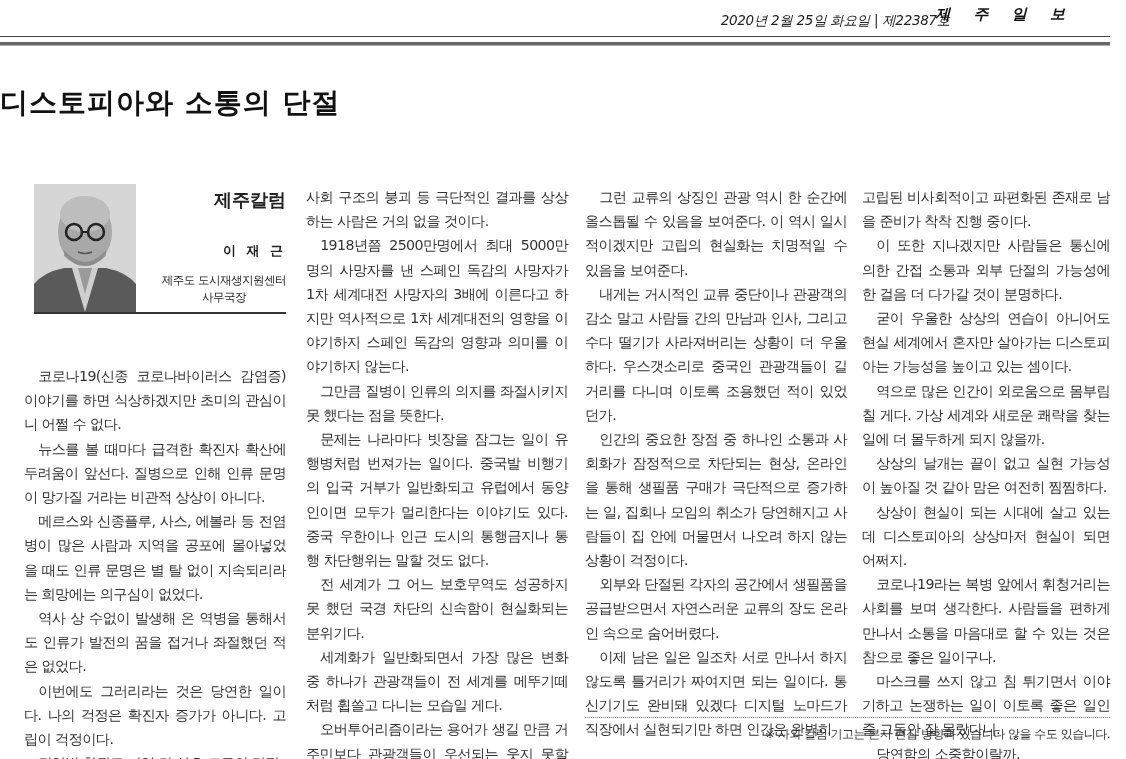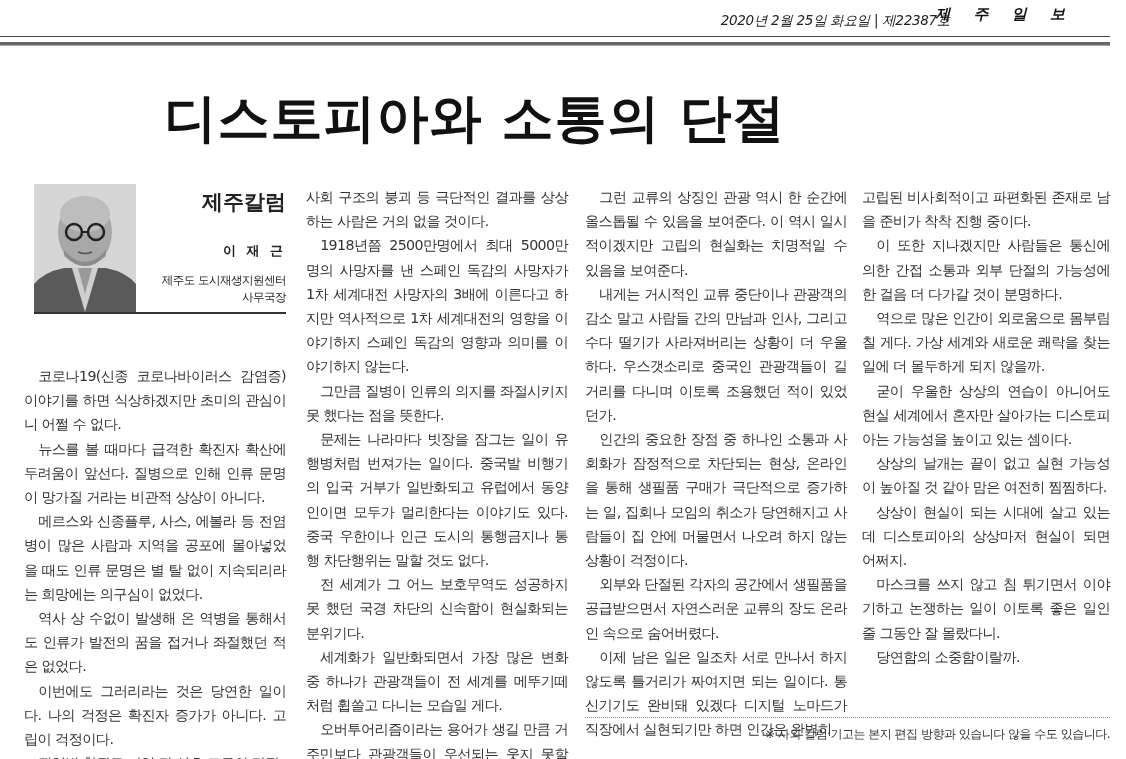--- a/index.html
+++ b/index.html
@@ -3,27 +3,27 @@
 <meta charset="utf-8">
 <style>
   html, body { margin: 0; padding: 0; background: #ffffff; }
   body { width: 1126px; height: 759px; position: relative; overflow: hidden;
          font-family: "DejaVu Sans", "Liberation Sans", sans-serif; color: #2a2a2a; }
   .masthead { position: absolute; top: 0; left: 0; width: 1090px; height: 36px; font-style: italic; }
   .masthead .date { position: absolute; right: 140px; top: 12px; font-size: 13.5px; color: #222; letter-spacing: -0.3px; white-space: nowrap; }
   .masthead .paper { position: absolute; right: 16px; top: 5px; font-size: 15px; font-weight: bold; color: #111; letter-spacing: 9px; white-space: nowrap; }
   .rule1 { position: absolute; left: 0; top: 36px; width: 1110px; height: 1px; background: #444; }
   .rule2 { position: absolute; left: 0; top: 42px; width: 1110px; height: 3px; background: #666; border-bottom: 1px solid #aaa; }
-  .headline { position: absolute; left: 0; top: 84px; width: 950px; text-align: center;
-              font-family: "DejaVu Serif", "Liberation Serif", serif; font-weight: bold; font-size: 52px; color: #111; letter-spacing: 1px; }
+  .headline { position: absolute; left: 0; top: 84px; width: 950px; 
+              font-family: "DejaVu Serif", "Liberation Serif", serif; font-weight: bold; font-size: 28px; color: #111; letter-spacing: 1px; }
   .byline { position: absolute; left: 34px; top: 184px; width: 252px; height: 130px; }
   .photo { position: absolute; left: 0; top: 0; width: 102px; height: 128px; overflow: hidden; background: #cfcfcf; }
-  .byline .section { position: absolute; right: 0; top: 4px; font-size: 21px; font-weight: bold; color: #222; }
+  .byline .section { position: absolute; right: 0; top: 4px; font-size: 18px; font-weight: bold; color: #222; }
   .byline .name { position: absolute; right: 0; top: 58px; font-size: 13px; font-weight: bold; color: #222; letter-spacing: 3px; }
-  .byline .org { position: absolute; right: 0; top: 88px; font-size: 11.5px; color: #222; text-align: right; line-height: 17px; letter-spacing: -0.5px; }
+  .byline .org { position: absolute; right: 0; top: 88px; font-size: 11.5px; color: #222; text-align: center; line-height: 17px; letter-spacing: -0.5px; }
   .byline-rule { position: absolute; left: 34px; top: 312px; width: 252px; height: 2px; background: #333; }
   .col { position: absolute; font-size: 14.2px; line-height: 24.2px; color: #333; letter-spacing: -0.6px; text-align: justify; }
   .col p { margin: 0; text-indent: 1em; }
   .col p.cont { text-indent: 0; }
   .col1 { left: 24px; top: 364px; width: 262px; }
   .col2 { left: 306px; top: 185px; width: 262px; }
   .col3 { left: 585px; top: 185px; width: 262px; }
   .col4 { left: 862px; top: 185px; width: 248px; }
   .foot-rule { position: absolute; left: 585px; top: 717px; width: 525px; border-top: 1px dotted #888; }
   .disclaimer { position: absolute; right: 16px; top: 726px; font-size: 12px; color: #333; letter-spacing: -0.5px; white-space: nowrap; }
@@ -85,22 +85,23 @@
 <div class="col col3">
     <p>그런 교류의 상징인 관광 역시 한 순간에 올스톱될 수 있음을 보여준다. 이 역시 일시적이겠지만 고립의 현실화는 치명적일 수 있음을 보여준다.</p>
     <p>내게는 거시적인 교류 중단이나 관광객의 감소 말고 사람들 간의 만남과 인사, 그리고 수다 떨기가 사라져버리는 상황이 더 우울하다. 우스갯소리로 중국인 관광객들이 길거리를 다니며 이토록 조용했던 적이 있었던가.</p>
     <p>인간의 중요한 장점 중 하나인 소통과 사회화가 잠정적으로 차단되는 현상, 온라인을 통해 생필품 구매가 극단적으로 증가하는 일, 집회나 모임의 취소가 당연해지고 사람들이 집 안에 머물면서 나오려 하지 않는 상황이 걱정이다.</p>
     <p>외부와 단절된 각자의 공간에서 생필품을 공급받으면서 자연스러운 교류의 장도 온라인 속으로 숨어버렸다.</p>
     <p>이제 남은 일은 일조차 서로 만나서 하지 않도록 틀거리가 짜여지면 되는 일이다. 통신기기도 완비돼 있겠다 디지털 노마드가 직장에서 실현되기만 하면 인간은 완벽히</p>
   </div>
 <div class="col col4">
     <p class="cont">고립된 비사회적이고 파편화된 존재로 남을 준비가 착착 진행 중이다.</p>
     <p>이 또한 지나겠지만 사람들은 통신에 의한 간접 소통과 외부 단절의 가능성에 한 걸음 더 다가갈 것이 분명하다.</p>
+    <p>굳이 우울한 상상의 연습이 아니어도 현실 세계에서 혼자만 살아가는 디스토피아는 가능성을 높이고 있는 셈이다.</p>
     <p>역으로 많은 인간이 외로움으로 몸부림칠 게다. 가상 세계와 새로운 쾌락을 찾는 일에 더 몰두하게 되지 않을까.</p>
-    <p>굳이 우울한 상상의 연습이 아니어도 현실 세계에서 혼자만 살아가는 디스토피아는 가능성을 높이고 있는 셈이다.</p>
     <p>상상의 날개는 끝이 없고 실현 가능성이 높아질 것 같아 맘은 여전히 찜찜하다.</p>
     <p>상상이 현실이 되는 시대에 살고 있는데 디스토피아의 상상마저 현실이 되면 어쩌지.</p>
+    <p>코로나19라는 복병 앞에서 휘청거리는 사회를 보며 생각한다. 사람들을 편하게 만나서 소통을 마음대로 할 수 있는 것은 참으로 좋은 일이구나.</p>
     <p>마스크를 쓰지 않고 침 튀기면서 이야기하고 논쟁하는 일이 이토록 좋은 일인 줄 그동안 잘 몰랐다니.</p>
     <p>당연함의 소중함이랄까.</p>
   </div>
 
 <div class="foot-rule"></div>
 <div class="disclaimer">※ 사외 칼럼·기고는 본지 편집 방향과 있습니다 않을 수도 있습니다.</div>
 
 </body></html>

